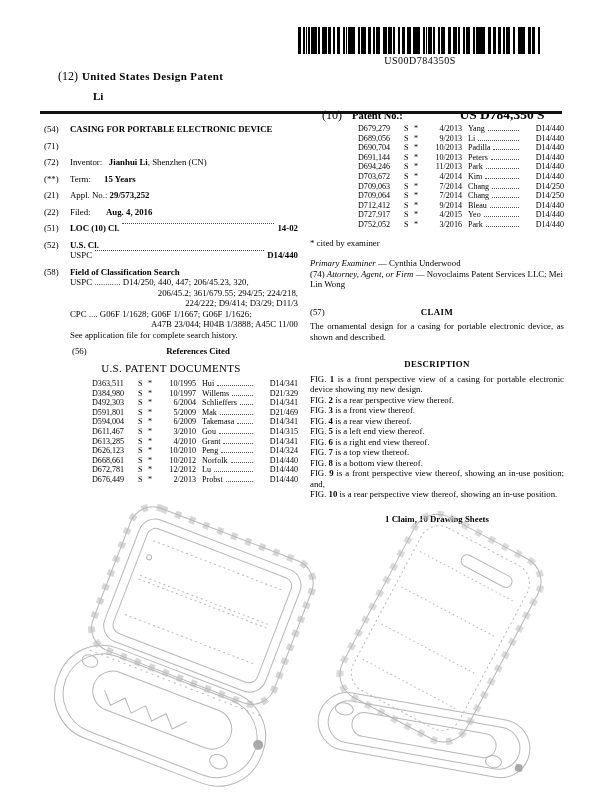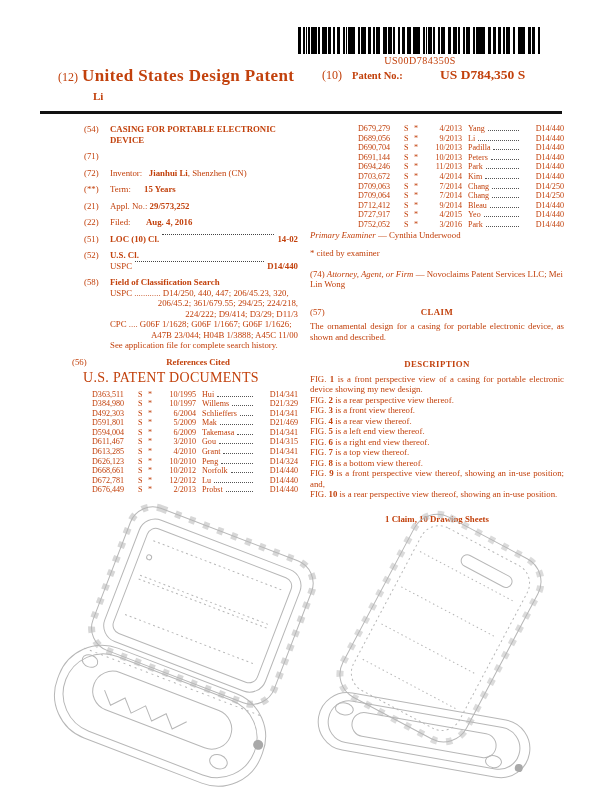--- a/index.html
+++ b/index.html
@@ -1,55 +1,55 @@
 <!DOCTYPE html>
 <html><head>
 <meta charset="utf-8">
 <style>
   html,body{margin:0;padding:0;background:#e8e8e8;}
   #page{position:relative;width:600px;height:800px;background:#ffffff;
-        font-family:"Liberation Serif","DejaVu Serif",serif;color:#c2410c;overflow:hidden;}
+        font-family:"Liberation Serif","DejaVu Serif",serif;color:#000000;overflow:hidden;}
 
   
   #barcode{position:absolute;left:298px;top:27px;width:244px;height:27px;
     background:
       repeating-linear-gradient(90deg,#000 0 2px,transparent 2px 5px),
       repeating-linear-gradient(90deg,#000 0 1px,transparent 1px 8px),
       repeating-linear-gradient(90deg,#000 0 3px,transparent 3px 13px),
       repeating-linear-gradient(90deg,transparent 0 17px,#000 17px 19px,transparent 19px 23px);}
   #barcode-text{position:absolute;left:298px;top:55px;width:244px;text-align:center;
     font-size:10px;letter-spacing:.5px;}
 
   
   #hdr-left{position:absolute;left:58px;top:66px;}
   .inid-sm{font-size:12px;}
-  #doc-title{font-size:17px;font-weight:bold;letter-spacing:.4px;}
+  #doc-title{font-size:11px;font-weight:bold;letter-spacing:.4px;}
   #hdr-author{position:absolute;left:93px;top:90px;font-size:11px;font-weight:bold;}
   #hdr-right{position:absolute;left:322px;top:67px;width:242px;font-size:11px;}
   .hdr-row{display:flex;align-items:baseline;margin-bottom:3px;}
   .hdr-row .inid-sm{width:30px;}
   .hdr-row .lbl{font-weight:bold;font-size:10.5px;width:88px;}
-  .hdr-row .val{font-weight:bold;font-size:13.5px;flex:1;text-align:left;white-space:nowrap;}
+  .hdr-row .val{font-weight:bold;font-size:13.5px;flex:1;text-align:center;white-space:nowrap;margin-top:40px;}
   .hdr-row .note{font-weight:bold;font-size:9px;letter-spacing:1px;margin-right:8px;}
   #hrule{position:absolute;left:40px;top:111px;width:522px;height:2.5px;background:#111;}
 
   
   #col-left{position:absolute;left:44px;top:124px;width:254px;font-size:8.8px;line-height:10.5px;}
   #col-right{position:absolute;left:310px;top:124px;width:254px;font-size:8.8px;line-height:10.5px;}
-  .entry{display:flex;margin-bottom:6px;margin-left:40px;}
+  .entry{display:flex;margin-bottom:6px;}
   .entry .code{width:26px;flex:0 0 26px;}
   .entry .body{flex:1;}
   .b{font-weight:bold;}
   .i{font-style:italic;}
   .leader{flex:1;border-bottom:1px dotted #444;margin:0 3px 2px 3px;}
   .row-flex{display:flex;align-items:flex-start;}
   .cont-right{text-align:right;}
   .center{text-align:center;}
   .refs-heading{margin:4px 0 6px 0;padding-left:28px;}
-  .refs-sub{margin-bottom:6px;font-size:14px;letter-spacing:.3px;}
+  .refs-sub{margin-bottom:6px;font-size:11px;letter-spacing:.3px;}
 
   
   .ref-table{font-size:8.1px;line-height:9.6px;}
   .ref-row{display:flex;align-items:baseline;white-space:nowrap;}
   .ref-row .rno{width:46px;flex:0 0 46px;padding-left:48px;}
   .ref-row .rkind{width:10px;flex:0 0 10px;}
   .ref-row .rstar{width:10px;flex:0 0 10px;}
   .ref-row .rdate{width:38px;flex:0 0 38px;text-align:right;margin-right:6px;}
   .ref-row .rname{}
   .ref-row .rleader{flex:1;border-bottom:1px dotted #555;margin:0 3px 2px 3px;}
@@ -383,27 +383,27 @@
     <span class="rno">D752,052</span>
     <span class="rkind">S</span>
     <span class="rstar">*</span>
     <span class="rdate">3/2016</span>
     <span class="rname">Park</span>
     <span class="rleader"></span>
     <span class="rcls">D14/440</span>
   </div>
 </div>
 
+    <div id="cited-note">* cited by examiner</div>
+
     <div>
       <span class="i">Primary Examiner</span>
       <span>—</span>
       <span>Cynthia Underwood</span>
     </div>
-
-    <div id="cited-note">* cited by examiner</div>
     <div>
       <span>(74)</span>
       <span class="i">Attorney, Agent, or Firm</span>
       <span>—</span>
       <span>Novoclaims Patent Services LLC; Mei Lin Wong</span>
     </div>
 
     <div class="heading-row">
       <span class="code">(57)</span>
       <div class="hd">CLAIM</div>

